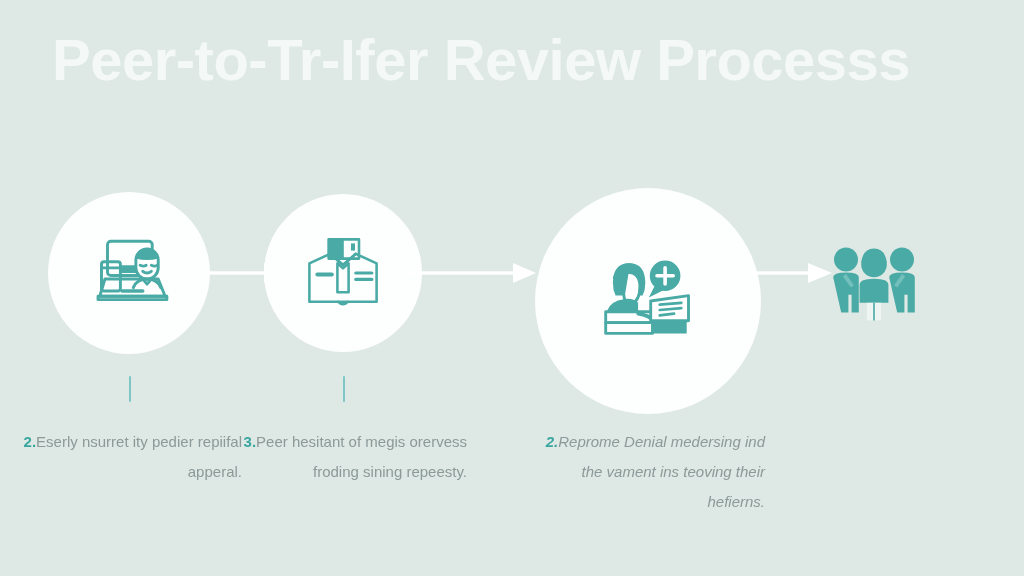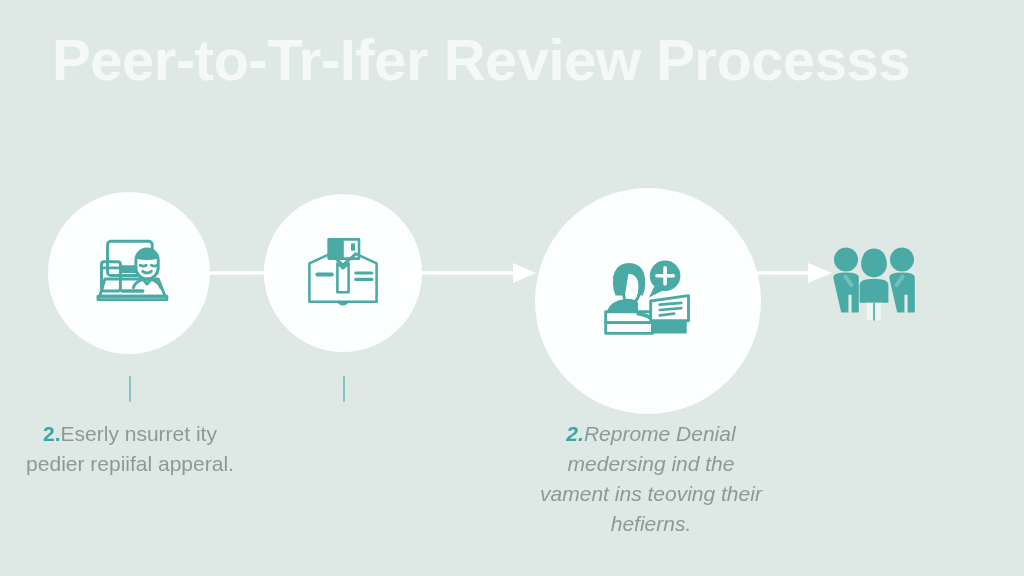--- a/index.html
+++ b/index.html
@@ -93,23 +93,23 @@
   
   .captions {
     position: absolute;
     left: 0;
     top: 415px;
     width: 1024px;
     height: 150px;
   }
   .caption {
     position: absolute;
-    top: 4px;
-    text-align: center;
-    font-size: 21px;
+    top: 12px;
+    text-align: right;
+    font-size: 15px;
     line-height: 30px;
     color: #8b9a99;
     font-weight: 400;
   }
   .caption .num {
     color: #3aa6a0;
     font-weight: 700;
   }
   .caption.p1 { left: 18px;  width: 224px; }
   .caption.p2 { left: 243px; width: 224px; }
@@ -255,20 +255,23 @@
     </div>
 
   </div>
 
   <div class="captions">
 
     <div class="caption p1">
       <span class="num">2.</span><span>Eserly nsurret ity pedier repiifal apperal.</span>
     </div>
 
+    <div class="caption p2">
+      <span class="num">3.</span><span>Peer hesitant of megis orervess froding sining repeesty.</span>
+    </div>
 
     <div class="caption p3">
       <span class="num">2.</span><span>Reprome Denial medersing ind the vament ins teoving their hefierns.</span>
     </div>
 
   </div>
 
 </div>
 
 </body></html>

